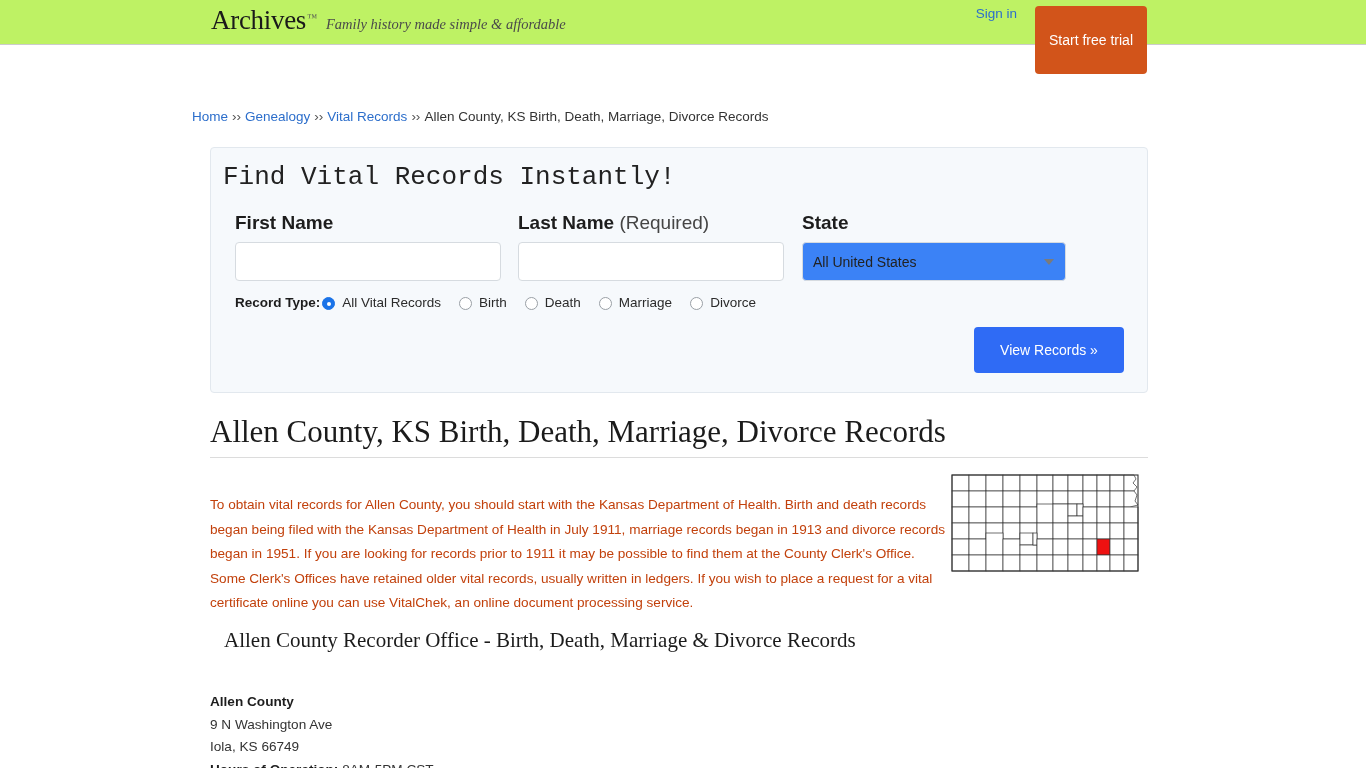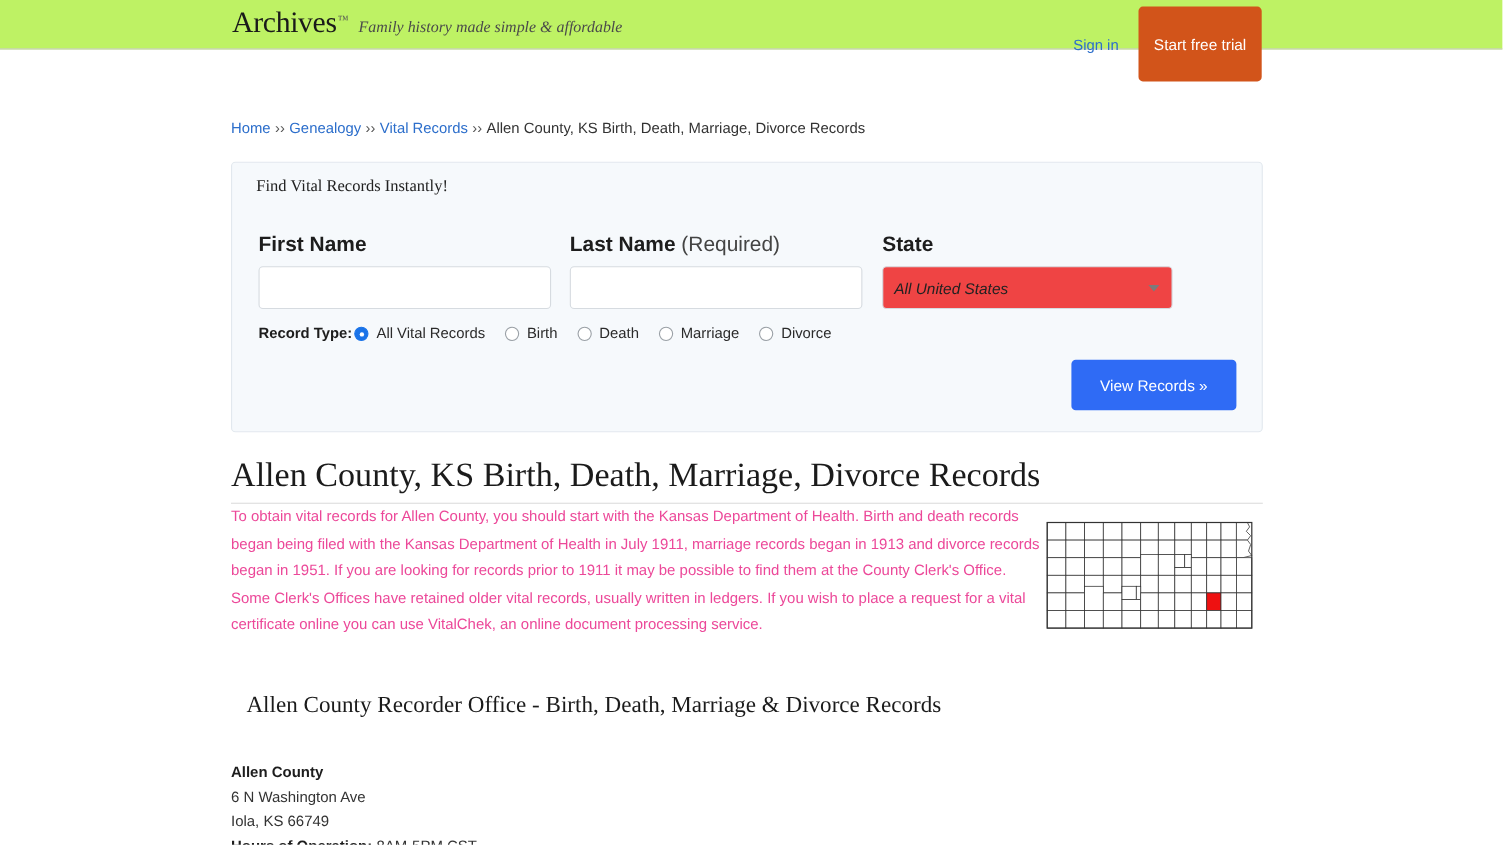--- a/index.html
+++ b/index.html
@@ -52,21 +52,20 @@
     font-style: italic;
     font-size: 14.5px;
     color: #4a4a4a;
     margin-left: 10px;
   }
   .header-right {
     position: absolute;
     right: 219px;
     top: 6px;
     display: flex;
-    align-items: center;
     gap: 18px;
   }
   .signin-link {
     color: #2c6ecb;
     font-size: 13.5px;
     text-decoration: none;
     cursor: pointer;
   }
   .trial-btn {
     background: #d2541a;
@@ -83,21 +82,21 @@
 
   
   .page {
     position: relative;
     width: 1366px;
   }
 
   
   .breadcrumb {
     position: absolute;
-    left: 210px;
+    left: 192px;
     top: 64px;
     font-size: 13.5px;
     color: #333333;
     white-space: nowrap;
   }
   .breadcrumb a {
     color: #2c6ecb;
     text-decoration: none;
     cursor: pointer;
   }
@@ -110,24 +109,24 @@
     left: 210px;
     top: 102px;
     width: 938px;
     height: 246px;
     background: #f6f9fc;
     border: 1px solid #e2e8ee;
     border-radius: 4px;
   }
   .panel-title {
     position: absolute;
-    left: 22px;
+    left: 12px;
     top: 14px;
-    font-family: Liberation Serif, serif;
-    font-size: 15px;
+    font-family: Liberation Mono, monospace;
+    font-size: 26px;
     color: #222222;
   }
   .field {
     position: absolute;
     top: 64px;
   }
   .field-first { left: 24px; width: 266px; }
   .field-last  { left: 307px; width: 266px; }
   .field-state { left: 591px; width: 264px; }
 
@@ -159,28 +158,27 @@
   .select-wrap {
     position: relative;
     width: 100%;
     height: 39px;
   }
   .select-box {
     width: 100%;
     height: 39px;
     border: 1px solid #d6dbe0;
     border-radius: 4px;
-    background: #ef4444;
+    background: #3b82f6;
     display: flex;
     align-items: center;
     padding: 0 10px;
     font-size: 14px;
     color: #222222;
     cursor: pointer;
-    font-style: italic;
   }
   .select-caret {
     position: absolute;
     right: 12px;
     top: 17px;
     width: 0; height: 0;
     border-left: 5px solid transparent;
     border-right: 5px solid transparent;
     border-top: 6px solid #7b7b7b;
     pointer-events: none;
@@ -266,25 +264,25 @@
     top: 412px;
     width: 938px;
     height: 1px;
     background: #dcdcdc;
   }
 
   
   .intro-para {
     position: absolute;
     left: 210px;
-    top: 413px;
+    top: 448px;
     width: 738px;
     font-size: 13.6px;
     line-height: 24.5px;
-    color: #ec4899;
+    color: #c2410c;
     margin: 0;
   }
 
   
   .map-wrap {
     position: absolute;
     left: 948px;
     top: 424px;
     width: 200px;
     height: 112px;
@@ -488,19 +486,19 @@
         <rect x="176" y="86" width="14" height="16"></rect>
       </g>
       <rect x="4" y="6" width="186" height="96" fill="none" stroke="#333333" stroke-width="1.1"></rect>
     </svg>
   </div>
 
   <h2 class="sub-title">Allen County Recorder Office - Birth, Death, Marriage &amp; Divorce Records</h2>
 
   <div class="office-block">
     <span class="office-line office-name">Allen County</span>
-    <span class="office-line">6 N Washington Ave</span>
+    <span class="office-line">9 N Washington Ave</span>
     <span class="office-line">Iola, KS 66749</span>
     <span class="office-line"><span class="label-bold">Hours of Operation:</span> <span>8AM-5PM CST</span></span>
 
   </div>
 
 </div>
 
 </body></html>

